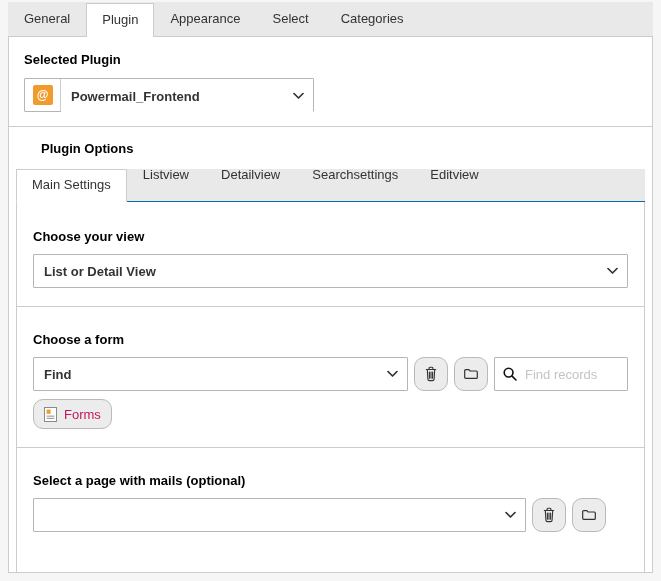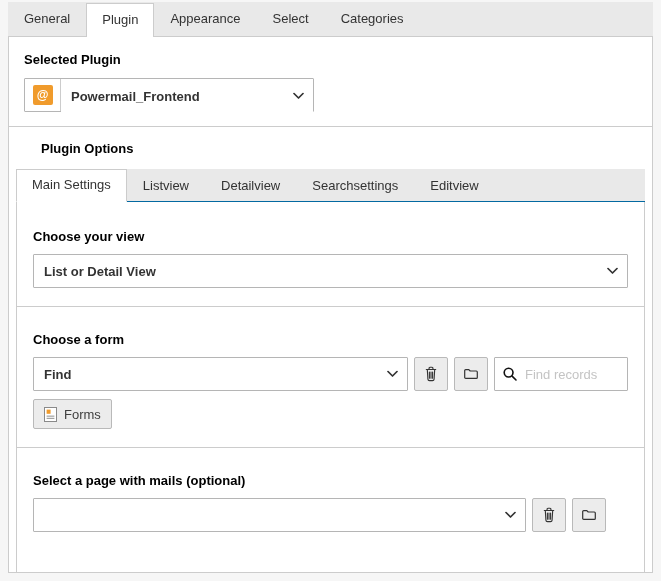--- a/index.html
+++ b/index.html
@@ -75,44 +75,44 @@
   .section-title{font-weight:bold;color:#000;margin:14px 17px 12px;line-height:16px;}
 
   
   .subtabs{
     display:flex;align-items:flex-end;
     background:#e9e9e9;margin:0 -8px;
     border-bottom:1px solid #0369a1;
     height:33px;box-sizing:border-box;
     position:relative;z-index:2;
   }
-  .subtab{padding:8px 16px 8px;color:#333;cursor:pointer;white-space:nowrap;box-sizing:border-box;}
+  .subtab{padding:8px 16px 19px;color:#333;cursor:pointer;white-space:nowrap;box-sizing:border-box;}
   .subtab.active{
     background:#fff;border:1px solid #ccc;border-bottom:1px solid #fff;
     margin-bottom:-1px;padding:7px 15px 9px;
   }
 
   
   .tabcontent{
     margin:0 -8px;
     border-left:1px solid #ccc;border-right:1px solid #ccc;
     height:370px;box-sizing:border-box;overflow:hidden;
     position:relative;z-index:1;
   }
   .fsection{padding:20px 16px 18px;}
   .fsection + .fsection{border-top:1px solid #ccc;padding-top:18px;}
   .field-label{font-weight:bold;color:#000;margin:7px 0 9px;line-height:16px;}
 
   .row{display:flex;align-items:center;gap:6px;}
   .btn{
     height:34px;min-width:34px;box-sizing:border-box;
-    background:#ececec;border:1px solid #b9b9b9;border-radius:2px;
+    background:#ececec;border:1px solid #b9b9b9;border-radius:10px;
     display:inline-flex;align-items:center;justify-content:center;
     cursor:pointer;flex:none;padding:0;
-    font-family:inherit;font-size:13px;color:#404040;
+    font-family:inherit;font-size:13px;color:#be185d;
   }
   .btn.text{height:30px;padding:0 10px;gap:7px;margin-top:8px;}
 
   .search-group{
     display:flex;align-items:center;
     border:1px solid #b5b5b5;background:#fff;border-radius:1px;
     height:34px;width:134px;box-sizing:border-box;flex:none;
   }
   .search-icon-box{width:30px;display:flex;align-items:center;justify-content:center;flex:none;}
   .search-group input{

